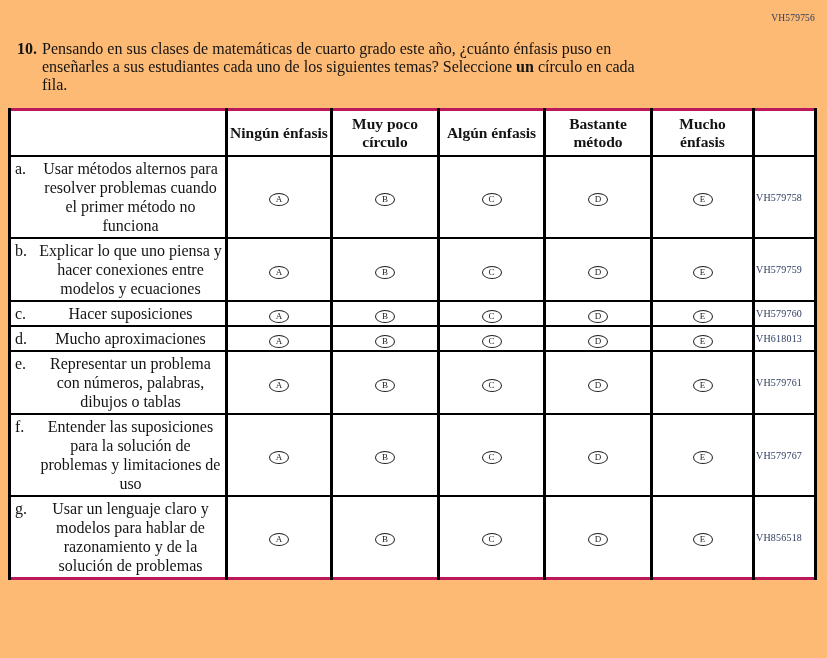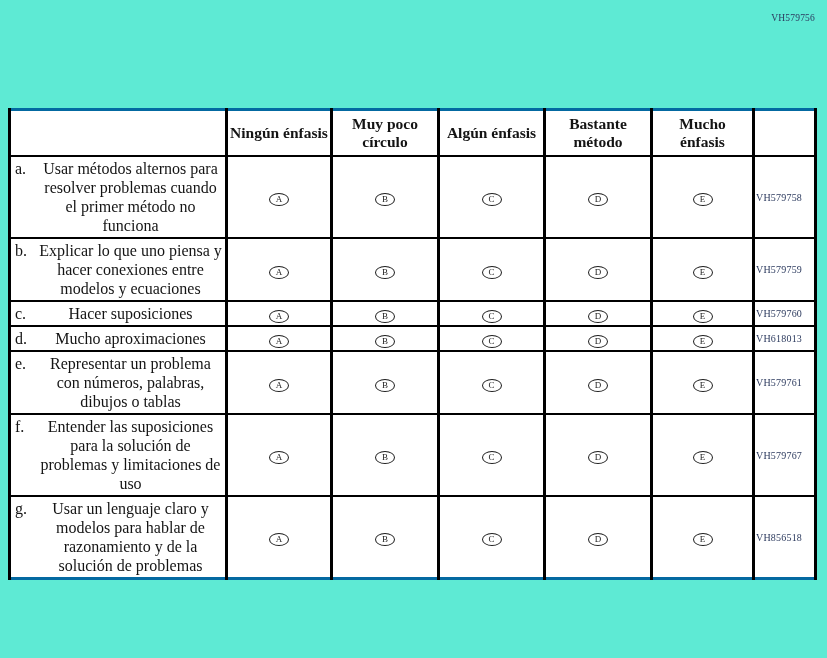--- a/index.html
+++ b/index.html
@@ -1,20 +1,20 @@
 <!DOCTYPE html>
 <html><head>
 <meta charset="utf-8">
 <style>
   html, body { margin: 0; padding: 0; background: #ffffff; }
   .page {
     position: relative;
     width: 827px;
     height: 658px;
-    background: #5eead4;
+    background: #fdba74;
     font-family: "Liberation Serif", "DejaVu Serif", serif;
     color: #141414;
     overflow: hidden;
   }
   .code-top {
     position: absolute;
     top: 13px;
     right: 12px;
     font-size: 9.5px;
     color: #2c3a5e;
@@ -40,21 +40,21 @@
     width: 614px;
   }
   .qtext b { font-weight: bold; }
   table.matrix {
     position: absolute;
     top: 108px;
     left: 8px;
     width: 806px;
     border-collapse: collapse;
     table-layout: fixed;
-    border: 3px solid #0369a1;
+    border: 3px solid #be185d;
     background: #ffffff;
     padding-left: 20px;
   }
   table.matrix th, table.matrix td {
     border-top: 2px solid #000000;
     border-bottom: 2px solid #000000;
     border-left: 3px solid #000000;
     border-right: 3px solid #000000;
     overflow: hidden;
   }
@@ -104,20 +104,24 @@
     letter-spacing: 0.2px;
   }
 </style>
 </head>
 <body>
 
 <div class="page">
 
   <div class="code-top">VH579756</div>
 
+  <div class="question">
+    <div class="qnum">10.</div>
+    <div class="qtext"><span>Pensando en sus clases de matemáticas de cuarto grado este año, ¿cuánto énfasis puso en enseñarles a sus estudiantes cada uno de los siguientes temas? Seleccione </span><b>un</b><span> círculo en cada fila.</span></div>
+  </div>
 
   <table class="matrix">
     <colgroup>
       <col style="width:217px">
       <col style="width:105px">
       <col style="width:107px">
       <col style="width:106px">
       <col style="width:107px">
       <col style="width:102px">
       <col style="width:62px">

